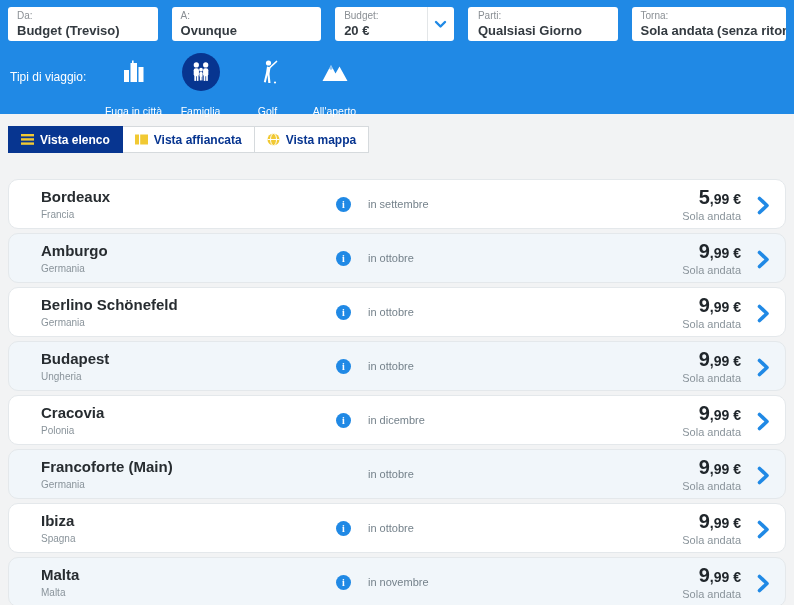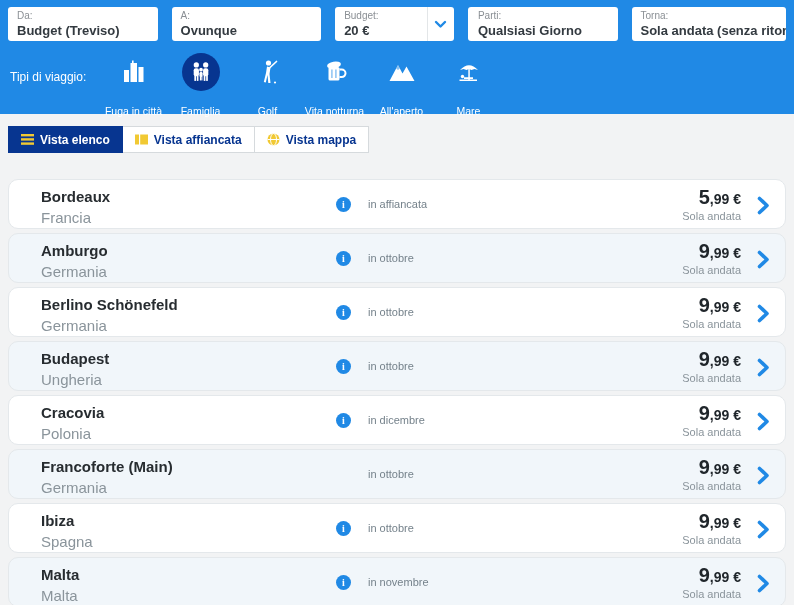--- a/index.html
+++ b/index.html
@@ -36,21 +36,21 @@
        border:1px solid #d6dadd;border-left:none;font-size:12px;font-weight:bold;color:var(--navy);cursor:pointer;}
   .tab:first-child{border-left:1px solid #d6dadd;}
   .tab.active{background:var(--navy);border-color:var(--navy);color:#fff;}
 
   
   .list{margin:26px 8px 0;}
   .row{position:relative;height:50px;background:#fff;border:1px solid #e4e8eb;border-radius:10px;margin-bottom:4px;cursor:pointer;}
   .row.alt{background:var(--row-alt);}
   .row-left{position:absolute;left:32px;top:7px;}
   .city{font-size:15px;font-weight:bold;color:#272c30;line-height:19px;margin-bottom:3px;}
-  .country{font-size:15px;color:#8a949b;}
+  .country{font-size:10px;color:#8a949b;}
   .info-icon{position:absolute;left:327px;top:17px;width:15px;height:15px;background:var(--azure);
              border-radius:50%;color:#fff;font-size:10px;font-weight:bold;text-align:center;line-height:15px;
              font-family:"Liberation Serif","DejaVu Serif",serif;}
   .month{position:absolute;left:359px;top:18px;font-size:11px;color:#75828b;}
   .price-block{position:absolute;right:44px;top:6px;text-align:right;}
   .price{color:#20262b;font-weight:bold;line-height:22px;white-space:nowrap;}
   .p-int{font-size:20px;} .p-dec{font-size:14px;}
   .fare-type{font-size:11px;color:#8a949b;}
   .chev{position:absolute;right:15px;top:16px;}
 </style>
@@ -135,54 +135,31 @@
           <svg width="22" height="26" viewBox="0 0 22 26">
             <circle cx="11.5" cy="4" r="2.6" fill="#fff"></circle>
             <path d="M10 7.5 L13.5 8.5 L12.5 15 L13.5 24 L11.3 24 L10.5 16 L8.8 23.5 L6.8 23 L9 14 Z" fill="#fff"></path>
             <path d="M13 8.5 L19.5 2.5" stroke="#fff" stroke-width="1.7" stroke-linecap="round" fill="none"></path>
             <circle cx="18" cy="23.5" r="1.1" fill="#fff"></circle>
           </svg>
         </div>
         <div class="type-label">Golf</div>
       </div>
 
-      <div class="type">
-        <div class="icon-wrap">
-          <svg width="26" height="26" viewBox="0 0 26 26">
-            <ellipse cx="12" cy="6" rx="7" ry="3.4" fill="#fff" transform="rotate(-10 12 6)"></ellipse>
-            <rect x="6.5" y="8" width="11" height="13.5" rx="1.6" fill="#fff"></rect>
-            <path d="M17.5 10.5 h2.2 a3.1 3.1 0 0 1 0 7.6 h-2.2" fill="none" stroke="#fff" stroke-width="2"></path>
-            <rect x="9.2" y="10.5" width="1.4" height="8.5" fill="#2089e5" opacity="0.55"></rect>
-            <rect x="13.2" y="10.5" width="1.4" height="8.5" fill="#2089e5" opacity="0.55"></rect>
-          </svg>
-        </div>
-        <div class="type-label">Vita notturna</div>
-      </div>
 
       <div class="type">
         <div class="icon-wrap">
           <svg width="28" height="22" viewBox="0 0 28 22" fill="#fff">
             <path d="M1.5 20 L10 4 L14.5 12.5 L18.5 5.5 L26.5 20 Z"></path>
             <path d="M8.2 7.5 L10 4 L11.8 7.5 L10 9 Z" fill="#2089e5" opacity="0.5"></path>
           </svg>
         </div>
         <div class="type-label">All'aperto</div>
       </div>
 
-      <div class="type">
-        <div class="icon-wrap">
-          <svg width="26" height="24" viewBox="0 0 26 24">
-            <path d="M4 10 Q13 0.5 22 10 L18.5 9 L15.5 10 L13 9 L10.5 10 L7.5 9 Z" fill="#fff"></path>
-            <rect x="12.3" y="8" width="1.5" height="12" fill="#fff"></rect>
-            <circle cx="6.5" cy="16.5" r="1.7" fill="#fff"></circle>
-            <path d="M3.5 19.5 L21 19.5 L21 21 L3.5 21 Z M8 17.2 L17 17.2 L17 19 L8 19 Z" fill="#fff"></path>
-          </svg>
-        </div>
-        <div class="type-label">Mare</div>
-      </div>
     </div>
   </div>
 
   <div class="tabs">
     <div class="tab active">
       <svg width="13" height="11" viewBox="0 0 13 11">
         <rect x="0" y="0" width="13" height="2.4" fill="#f1c933"></rect>
         <rect x="0" y="4.2" width="13" height="2.4" fill="#f1c933"></rect>
         <rect x="0" y="8.4" width="13" height="2.4" fill="#f1c933"></rect>
       </svg>
@@ -205,21 +182,21 @@
     </div>
   </div>
 
   <div class="list">
       <div class="row">
     <div class="row-left">
       <div class="city">Bordeaux</div>
       <div class="country">Francia</div>
     </div>
     <span class="info-icon">i</span>
-    <span class="month">in affiancata</span>
+    <span class="month">in settembre</span>
     <div class="price-block">
       <div class="price"><span class="p-int">5</span><span class="p-dec">,99 €</span></div>
       <div class="fare-type">Sola andata</div>
     </div>
     <svg class="chev" width="13" height="19" viewBox="0 0 13 19">
       <polyline points="2.5,2.5 10,9.5 2.5,16.5" fill="none" stroke="#2089e5" stroke-width="3.6" stroke-linecap="round" stroke-linejoin="round"></polyline>
     </svg>
   </div>
       <div class="row alt">
     <div class="row-left">

